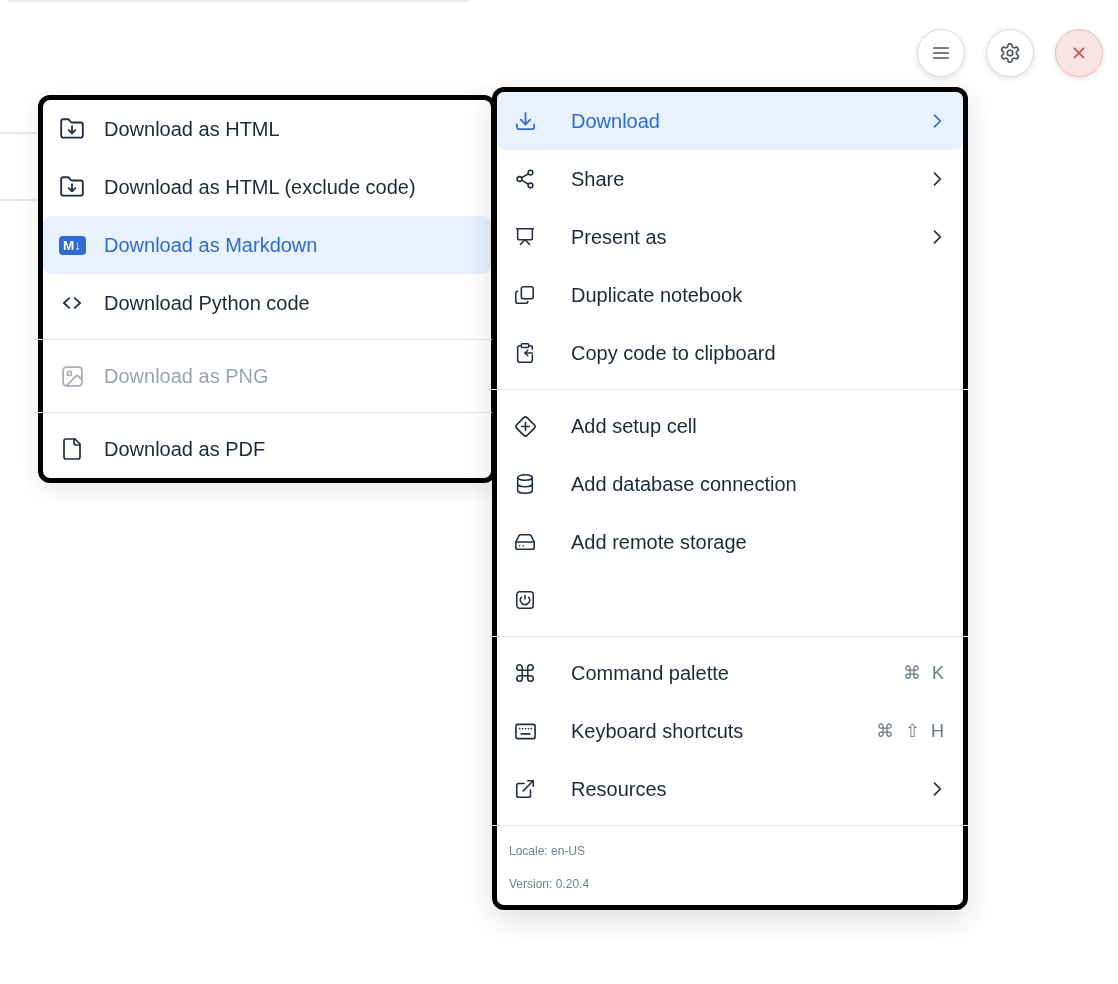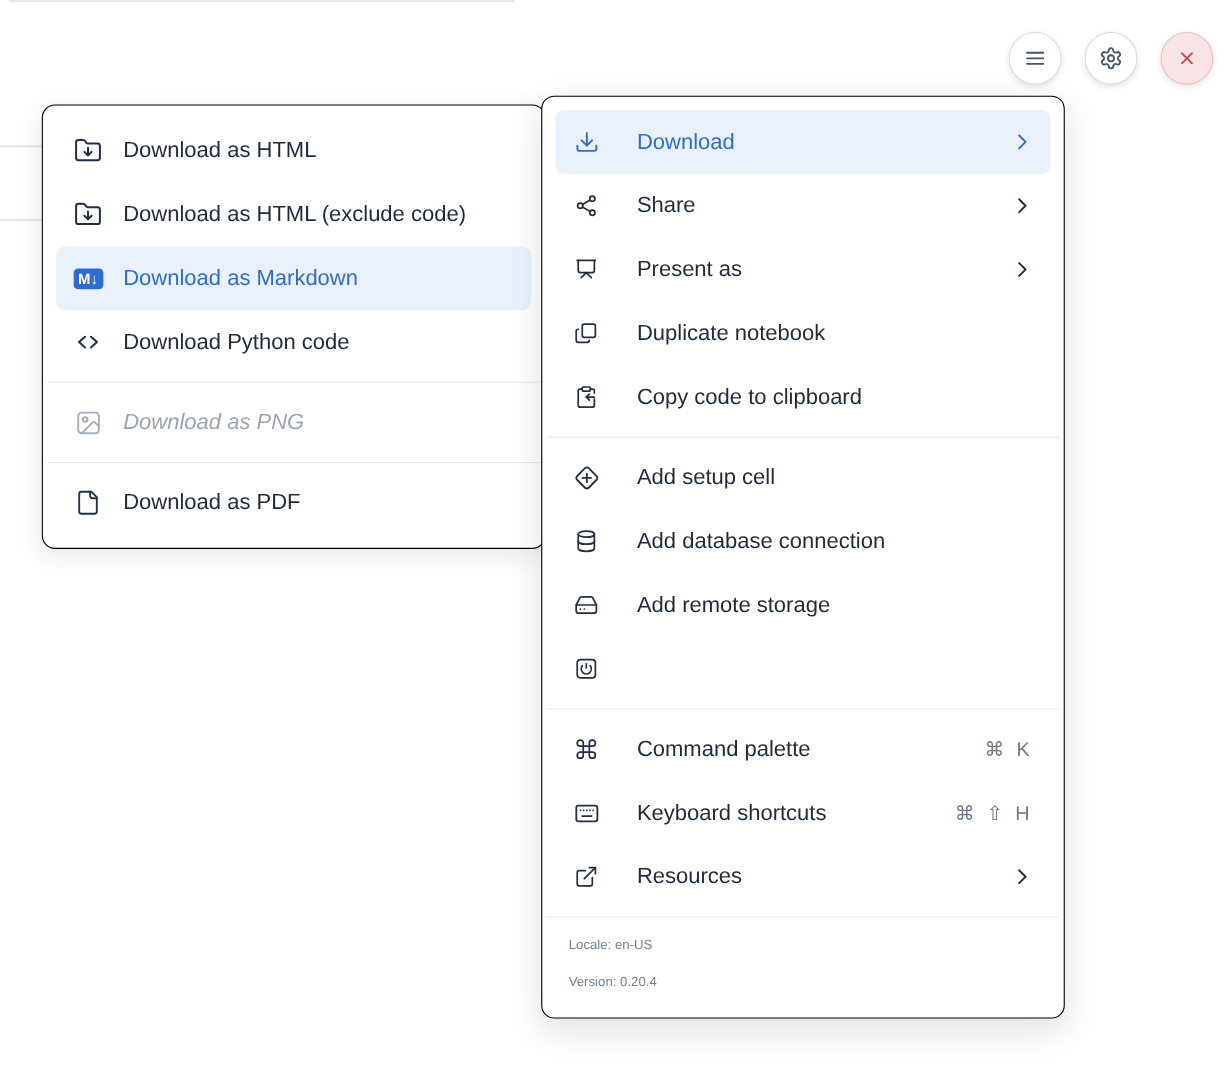--- a/index.html
+++ b/index.html
@@ -14,39 +14,39 @@
   .topbar{position:absolute;top:29px;right:15px;display:flex;gap:21px;z-index:3;}
   .round-btn{
     width:48px;height:48px;border-radius:50%;background:#fff;
     border:1.5px solid #d7dbe1;box-shadow:0 2px 6px rgba(25,35,55,.12);
     display:flex;align-items:center;justify-content:center;
     color:#495463;padding:0;cursor:pointer;box-sizing:border-box;
   }
   .round-btn.close{background:#f8e4e4;border-color:#eebdbd;color:#cf4c4c;}
   
   .menu{
-    position:absolute;background:#fff;border:1px solid #000000;border-radius:12px;
-    padding:12px;box-sizing:border-box;
+    position:absolute;background:#fff;border:5px solid #000000;border-radius:12px;
+    padding:0;box-sizing:border-box;
   }
   .menu-left{left:38px;top:95px;width:458px;z-index:1;
     box-shadow:0 6px 22px rgba(25,35,55,.10);}
   .menu-right{left:492px;top:87px;width:476px;z-index:2;
     box-shadow:0 10px 30px rgba(25,35,55,.14);}
   .mi{
     height:58px;display:flex;align-items:center;gap:17px;padding:0 14px;
     border-radius:8px;color:#1e2a3a;font-size:20px;cursor:pointer;box-sizing:border-box;
   }
   .menu-right .mi{gap:34px;padding:0 16px;}
   .mi-icon{width:30px;flex:none;display:flex;align-items:center;justify-content:center;color:#222f40;}
   .menu-right .mi-icon{width:24px;}
   .mi-label{flex:1;white-space:nowrap;overflow:hidden;}
   .mi-end{margin-left:auto;flex:none;display:flex;align-items:center;color:#222f40;}
   .mi.active{background:#e9f1fc;color:#2f6cd1;}
   .mi.active .mi-icon,.mi.active .mi-end{color:#2f6cd1;}
-  .mi.disabled{color:#9ba4af;cursor:default;font-style:italic;}
+  .mi.disabled{color:#9ba4af;cursor:default;}
   .mi.disabled .mi-icon{color:#a8b0ba;}
   .shortcut{color:#6d7a89;font-size:18px;letter-spacing:3px;white-space:nowrap;}
   .divider{height:1px;background:#e7eaee;margin:7px -8px;}
   .menu-footer{padding:2px 12px 4px;color:#73808e;font-size:12px;line-height:33px;}
   .md-badge{
     width:27px;height:19px;border-radius:4px;background:#2f6cd1;color:#fff;
     font-weight:bold;font-size:13.5px;display:flex;align-items:center;justify-content:center;
     white-space:nowrap;
   }
   svg{display:block;}

